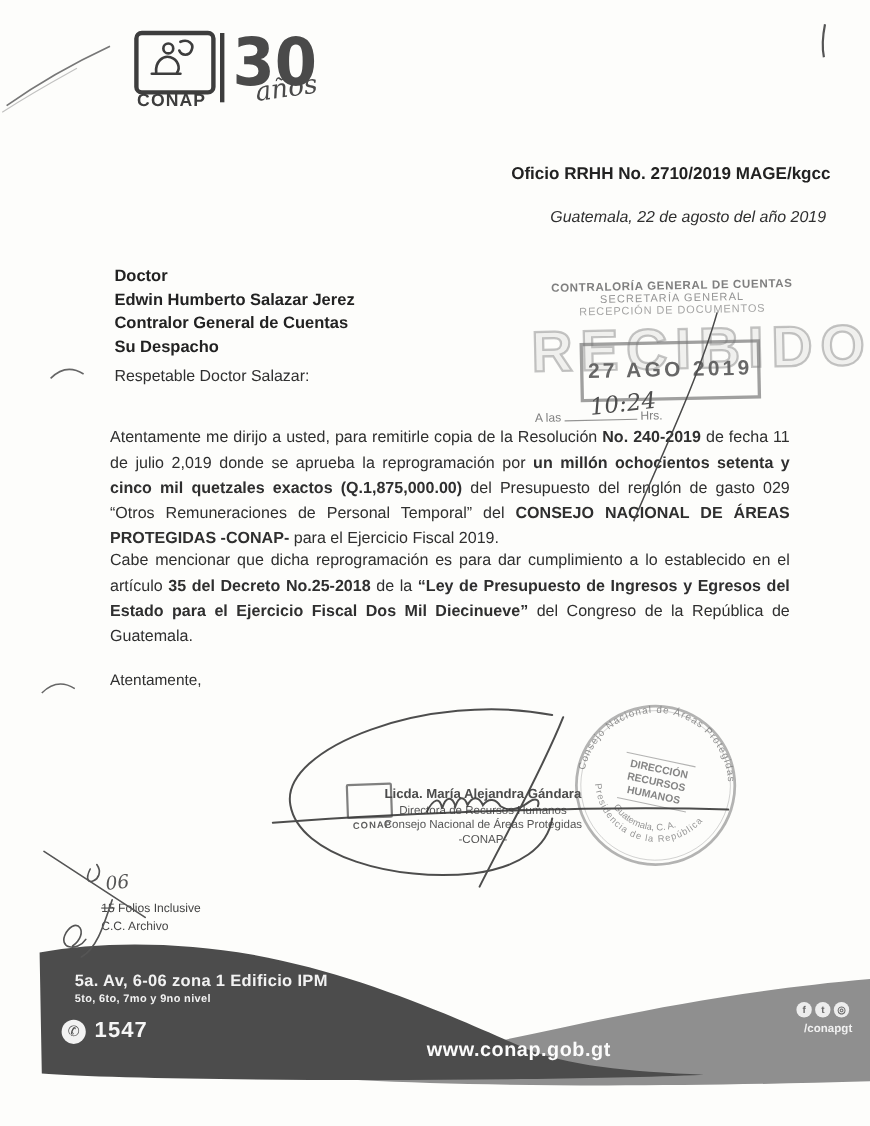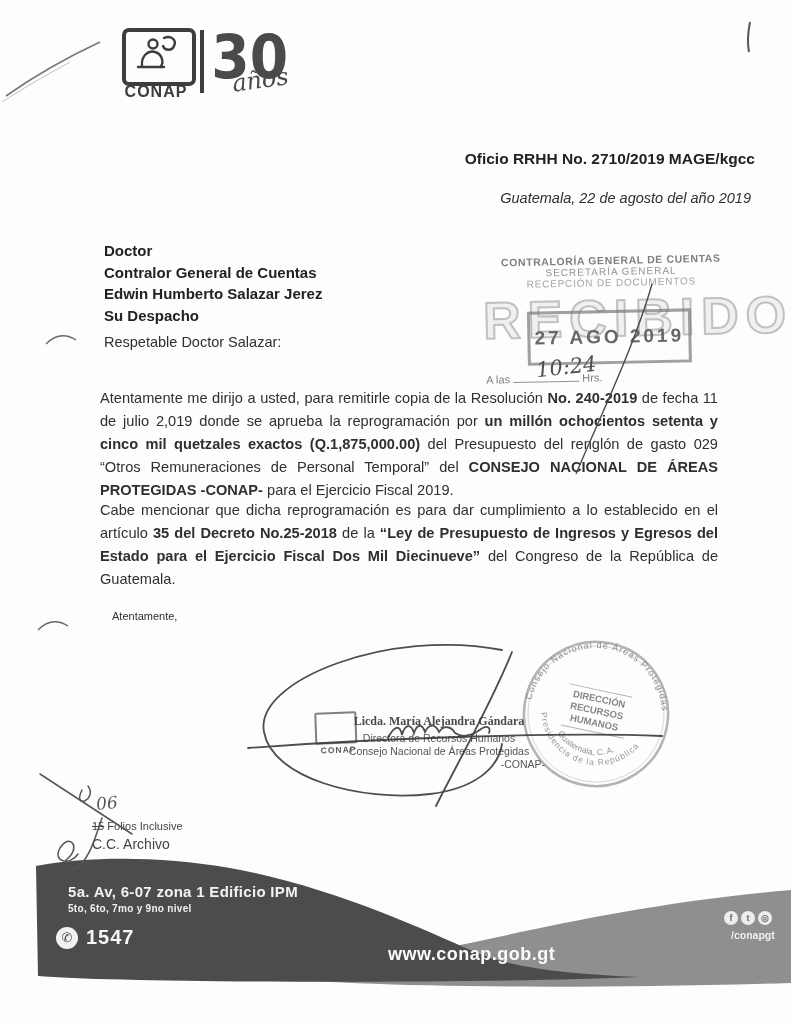--- a/index.html
+++ b/index.html
@@ -37,42 +37,42 @@
            display:flex;align-items:center;justify-content:center;font-size:19px;letter-spacing:3px;
            color:rgba(95,95,95,.95);font-weight:600;}
   .stamp-timeline{position:absolute;left:2px;top:116px;font-size:11px;color:rgba(120,120,120,.95);white-space:nowrap;}
   .blank{display:inline-block;width:66px;border-bottom:1.3px solid rgba(120,120,120,.8);height:10px;}
   .hand-time{position:absolute;left:52px;top:100px;font-family:"DejaVu Serif",serif;font-style:italic;
              font-size:21px;color:#4e4e4e;transform:rotate(-5deg);}
 
   
   .para{left:100px;width:618px;font-size:14.6px;line-height:23px;text-align:justify;}
   .p1{top:372px;} .p2{top:484px;} .p3{top:556px;}
-  .closing{left:112px;top:610px;font-size:11px;}
+  .closing{left:100px;top:610px;font-size:14px;}
 
   
   .sig-name-block{left:333px;top:714px;width:212px;text-align:center;z-index:4;}
-  .sig-name{font-family:Liberation Serif, serif;font-size:12px;font-weight:700;color:#4b4b4b;}
+  .sig-name{font-family:Liberation Sans, sans-serif;font-size:12px;font-weight:700;color:#4b4b4b;}
   .sig-title{font-size:10.5px;color:#555;margin-top:3px;}
   .sig-org{font-size:10.5px;color:#555;margin-top:1px;}
-  .sig-org-suffix{font-size:10.5px;color:#555;margin-top:1px;text-align:right;}
+  .sig-org-suffix{font-size:10.5px;color:#555;margin-top:1px;}
   .mini-stamp{left:315px;top:712px;width:42px;z-index:3;transform:rotate(-2deg);}
   .mini-box{width:38px;height:28px;border:2.5px solid rgba(85,85,85,.75);border-radius:2px;}
   .mini-word{width:46px;text-align:center;font-size:8.5px;font-weight:700;letter-spacing:1px;
              color:rgba(75,75,75,.9);margin-top:1px;}
 
   
   .round-stamp{left:518px;top:636px;transform:rotate(12deg);z-index:2;}
 
   
   .hand-number{left:96px;top:793px;font-family:"DejaVu Serif",serif;font-style:italic;font-size:17px;color:#555;
                transform:rotate(-6deg);}
   .folios{left:92px;top:820px;font-size:11px;color:#444;}
   .strike{text-decoration:line-through;text-align:center;}
-  .ccline{left:92px;top:836px;font-size:14px;color:#444;}
+  .ccline{left:92px;top:836px;font-size:11px;color:#444;}
 
   
   .footer-svg{left:0;top:850px;}
   .f-addr1{left:68px;top:883px;font-size:15px;font-weight:600;color:#f2f2f2;z-index:6;letter-spacing:.3px;}
   .f-addr2{left:68px;top:903px;font-size:10px;font-weight:600;color:#f2f2f2;z-index:6;letter-spacing:.3px;}
   .f-phone{left:56px;top:926px;z-index:6;display:flex;align-items:center;gap:8px;}
   .phone-ico{width:22px;height:22px;border-radius:50%;background:#f2f2f2;color:#4c4c4c;display:flex;
              align-items:center;justify-content:center;font-size:13px;}
   .phone-num{font-size:20px;font-weight:800;color:#f6f6f6;letter-spacing:1px;}
   .f-web{left:388px;top:944px;font-size:18px;font-weight:800;color:#fbfbfb;letter-spacing:.5px;z-index:6;}
@@ -115,22 +115,22 @@
   <div class="abs logo-word">CONAP</div>
   <div class="abs divider"></div>
   <div class="abs anniv-num">30</div>
   <div class="abs anniv-word">años</div>
 
   <div class="abs oficio">Oficio RRHH No. 2710/2019 MAGE/kgcc</div>
   <div class="abs dateline">Guatemala, 22 de agosto del año 2019</div>
 
   <div class="abs recipient">
     <div>Doctor</div>
+    <div>Edwin Humberto Salazar Jerez</div>
     <div>Contralor General de Cuentas</div>
-    <div>Edwin Humberto Salazar Jerez</div>
     <div>Su Despacho</div>
   </div>
 
   <div class="abs stamp">
     <div class="stamp-l1">CONTRALORÍA GENERAL DE CUENTAS</div>
     <div class="stamp-l2">SECRETARÍA GENERAL</div>
     <div class="stamp-l3">RECEPCIÓN DE DOCUMENTOS</div>
     <div class="recibido">RECIBIDO</div>
     <div class="datebox">27 AGO 2019</div>
     <div class="stamp-timeline">
@@ -207,21 +207,21 @@
   <div class="abs hand-number">06</div>
   <div class="abs folios">
     <span class="strike">15</span><span> Folios Inclusive</span>
   </div>
   <div class="abs ccline">C.C.  Archivo</div>
 
   <svg class="abs footer-svg" width="791" height="140" viewBox="0 0 791 140">
     <path d="M240,125 C420,120 540,62 791,40 L791,133 C520,141 320,135 240,125 Z" fill="#8f8f8f"></path>
     <path d="M36,16 C90,6 160,6 230,18 C330,36 420,78 475,102 C515,119 570,124 640,127 C480,134 120,133 38,126 Z" fill="#4c4c4c"></path>
   </svg>
-  <div class="abs f-addr1">5a. Av, 6-07 zona 1 Edificio IPM</div>
+  <div class="abs f-addr1">5a. Av, 6-06 zona 1 Edificio IPM</div>
   <div class="abs f-addr2">5to, 6to, 7mo y 9no nivel</div>
   <div class="abs f-phone">
     <span class="phone-ico">✆</span>
     <span class="phone-num">1547</span>
   </div>
   <div class="abs f-web">www.conap.gob.gt</div>
   <div class="abs f-social">
     <span class="soc">f</span>
     <span class="soc">t</span>
     <span class="soc">◎</span>

